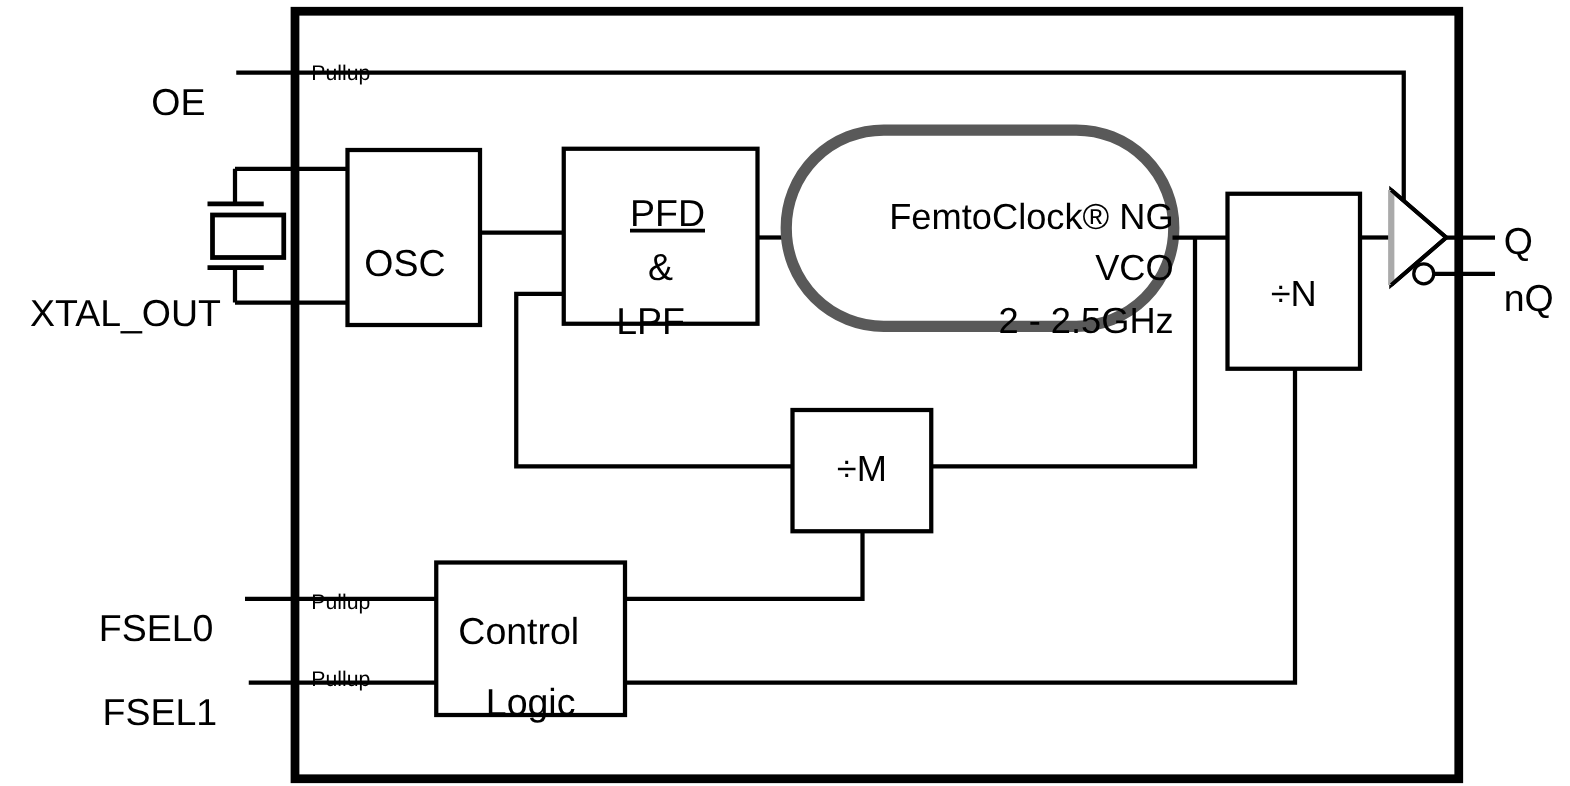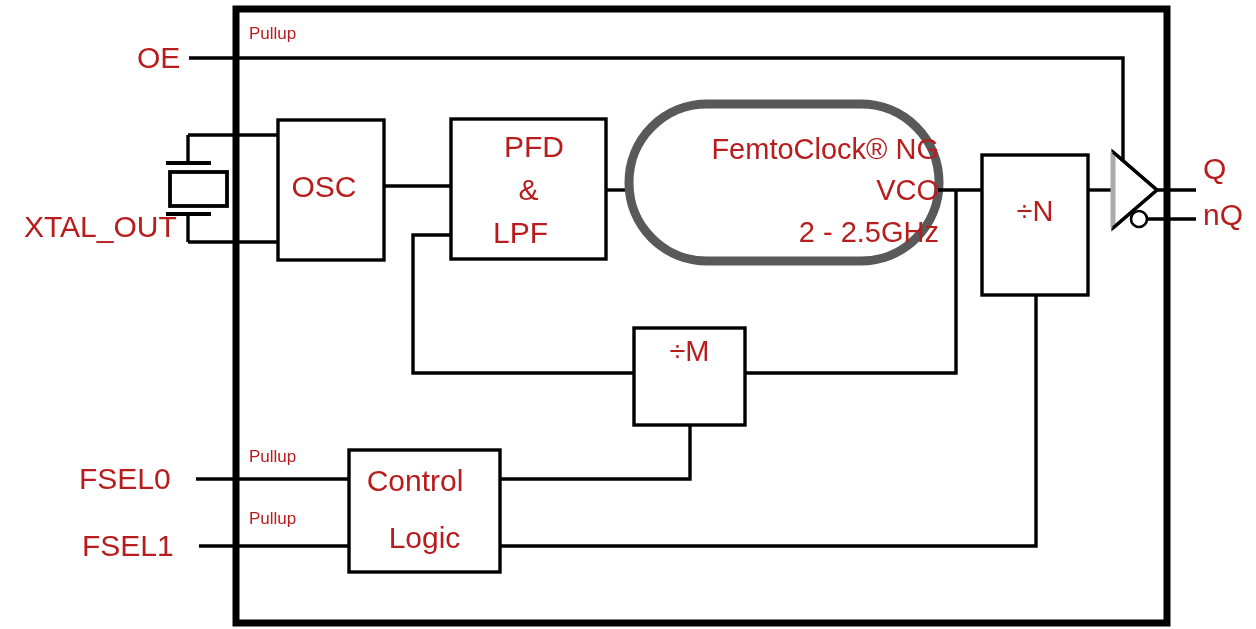--- a/index.html
+++ b/index.html
@@ -21,22 +21,23 @@
   #diagram {
     position: absolute;
     left: 0;
     top: 0;
     width: 1256px;
     height: 629px;
   }
   .lbl {
     position: absolute;
     white-space: nowrap;
-    color: #b91c1c;
+    color: #000000;
     font-family: "Liberation Sans", sans-serif;
+    margin-top: 25px;
   }
   .pin-label {
     font-size: 30px;
     letter-spacing: 0px;
   }
   .block-label {
     font-size: 30px;
     text-align: center;
   }
   .vco-label {
@@ -110,42 +111,42 @@
 
     <path d="M 690 425 L 690 479 L 500 479" fill="none" stroke="#000000" stroke-width="3.4"></path>
 
     <rect x="349" y="450" width="151" height="122" fill="#ffffff" stroke="#000000" stroke-width="3.4"></rect>
 
     <path d="M 196 479 L 349 479" fill="none" stroke="#000000" stroke-width="3.4"></path>
 
     <path d="M 199 546 L 349 546" fill="none" stroke="#000000" stroke-width="3.4"></path>
   </svg>
 
-  <div class="lbl pin-label" style="left:137px; top:41px;">OE</div>
+  <div class="lbl pin-label" style="left:121px; top:41px;">OE</div>
 
 
   <div class="lbl pin-label" style="left:24px; top:210px;">XTAL_OUT</div>
 
   <div class="lbl pin-label" style="left:79px; top:462px;">FSEL0</div>
 
   <div class="lbl pin-label" style="left:82px; top:529px;">FSEL1</div>
 
   <div class="lbl pin-label" style="left:1203px; top:152px;">Q</div>
 
   <div class="lbl pin-label" style="left:1203px; top:198px;">nQ</div>
 
   <div class="lbl pullup-label" style="left:249px; top:24px;">Pullup</div>
 
   <div class="lbl pullup-label" style="left:249px; top:447px;">Pullup</div>
 
   <div class="lbl pullup-label" style="left:249px; top:509px;">Pullup</div>
 
   <div class="lbl block-label" style="left:278px; top:170px; width:92px;">OSC</div>
 
-  <div class="lbl block-label" style="left:451px; top:130px; width:166px;">PFD</div>
+  <div class="lbl block-label" style="left:451px; top:130px; width:166px;text-decoration:underline;">PFD</div>
   <div class="lbl block-label" style="left:451px; top:173px; width:155px;">&amp;</div>
   <div class="lbl block-label" style="left:451px; top:216px; width:139px;">LPF</div>
 
   <div class="lbl vco-label" style="left:629px; top:129px; width:310px;">FemtoClock® NG</div>
   <div class="lbl vco-label" style="left:629px; top:170px; width:310px;">VCO</div>
   <div class="lbl vco-label" style="left:629px; top:212px; width:310px;">2 - 2.5GHz</div>
 
   <div class="lbl div-label" style="left:982px; top:195px; width:106px; text-align:center;">÷N</div>
 
   <div class="lbl div-label" style="left:634px; top:335px; width:111px; text-align:center;">÷M</div>

